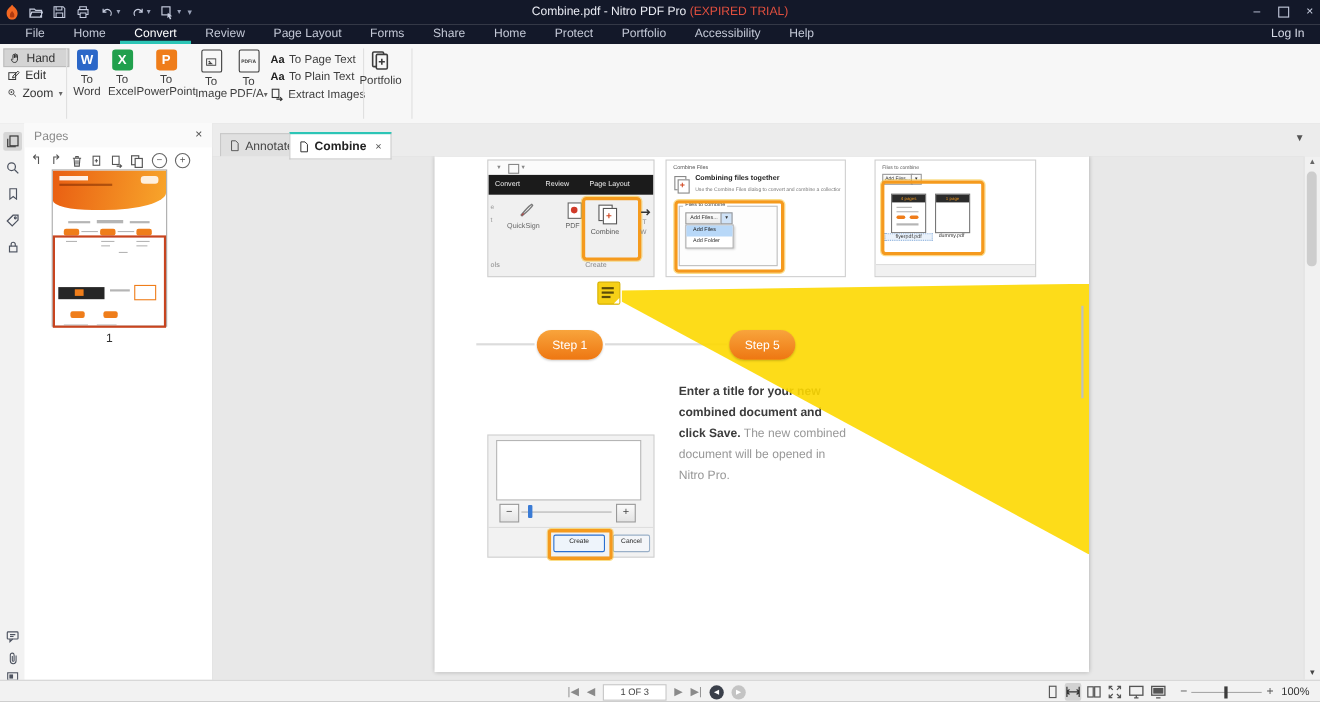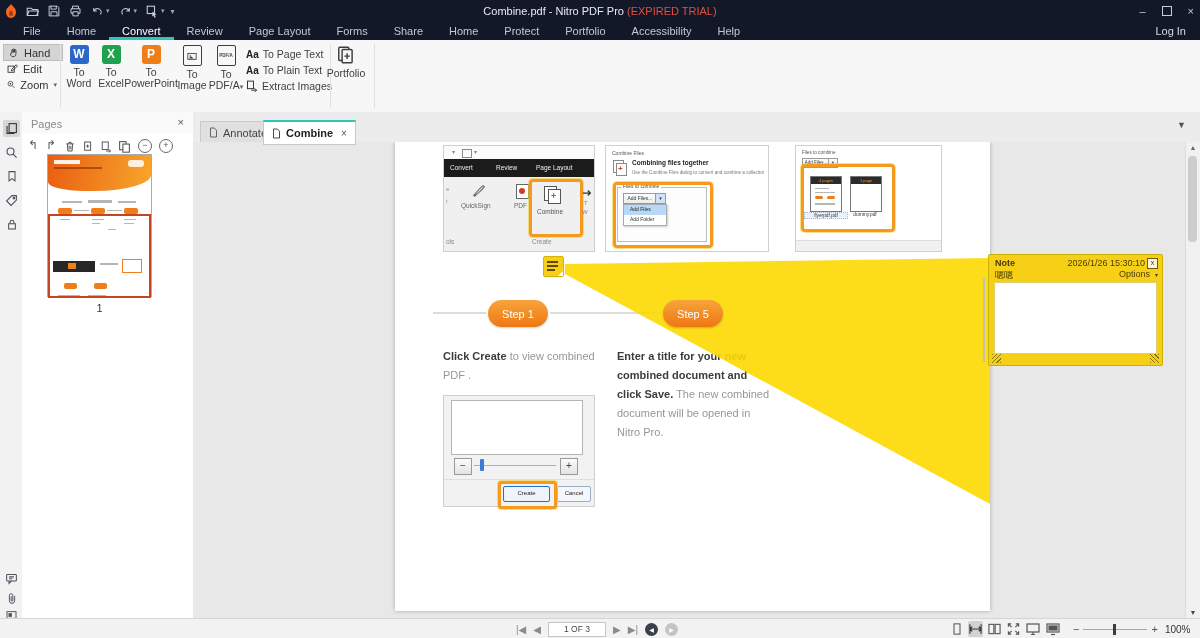--- a/index.html
+++ b/index.html
@@ -494,21 +494,20 @@
         <span class="abs" style="left:52px;top:66px;width:34px;text-align:center;font-size:4.8px;color:#333">dummy.pdf</span>
         <div class="hlbox" style="left:5px;top:18px;width:88px;height:62px"></div>
         <div class="abs" style="left:0;top:94px;width:145px;height:11px;background:#f1f1f1;border-top:1px solid #ddd"></div>
       </div>
 
       <div class="conn" style="left:38px;width:53px"></div>
       <div class="steppill" style="left:93px;top:158px">Step 1</div>
       <div class="conn" style="left:155px;width:111px"></div>
       <div class="steppill" style="left:268px;top:158px">Step 5</div>
 
-      <div class="steptext" style="left:48px;top:205px;width:152px"><b>Click Create</b><span> to view combined PDF .</span></div>
       <div class="steptext" style="left:222px;top:205px;width:153px"><b>Enter a title for your new combined document and click Save.</b><span> The new combined document will be opened in Nitro Pro.</span></div>
 
       <div class="s4">
         <div class="s4-prev"></div>
         <div class="s4-btn" style="left:10px;top:62px">−</div>
         <div class="s4-track"></div>
         <div class="s4-handle"></div>
         <div class="s4-btn" style="left:116px;top:62px">+</div>
         <div class="abs" style="left:0;top:83px;width:150px;height:1px;background:#dedede"></div>
         <div class="dlgbtn" style="left:59px;top:90px;width:45px;background:#eef4fb;border:1px solid #2a6fd0;color:#222">Create</div>
@@ -519,31 +518,20 @@
 
     <div class="wedge"></div>
     <div class="noteic">
       <div class="ln" style="top:4px"></div>
         <div class="ln" style="top:8px"></div>
         <div class="ln" style="top:12px;width:8px"></div>
       <div class="fold"></div>
     </div>
     <div class="greyline"></div>
 
-    <div class="notepop">
-      <span class="abs" style="left:6px;top:3px;font-weight:bold">Note</span>
-      <span class="abs" style="left:6px;top:14px">嗯嗯</span>
-      <span class="abs" style="right:17px;top:3px">2026/1/26 15:30:10</span>
-      <span class="note-close">x</span>
-      <span class="abs" style="right:12px;top:14px">Options</span>
-      <span class="abs" style="right:4px;top:16px;font-size:6px">▾</span>
-      <div class="notebody"></div>
-      <div class="grip" style="left:3px"></div>
-      <div class="grip" style="right:3px;background:repeating-linear-gradient(45deg,#8a7510 0 1px,transparent 1px 3px)"></div>
-    </div>
 
     <div class="vscroll">
       <div class="scr-ar" style="top:2px">▲</div>
       <div class="vthumb"></div>
       <div class="scr-ar" style="bottom:2px;color:#444">▼</div>
     </div>
   </div>
 
   <div class="statusbar abs">
     <div class="nav">

